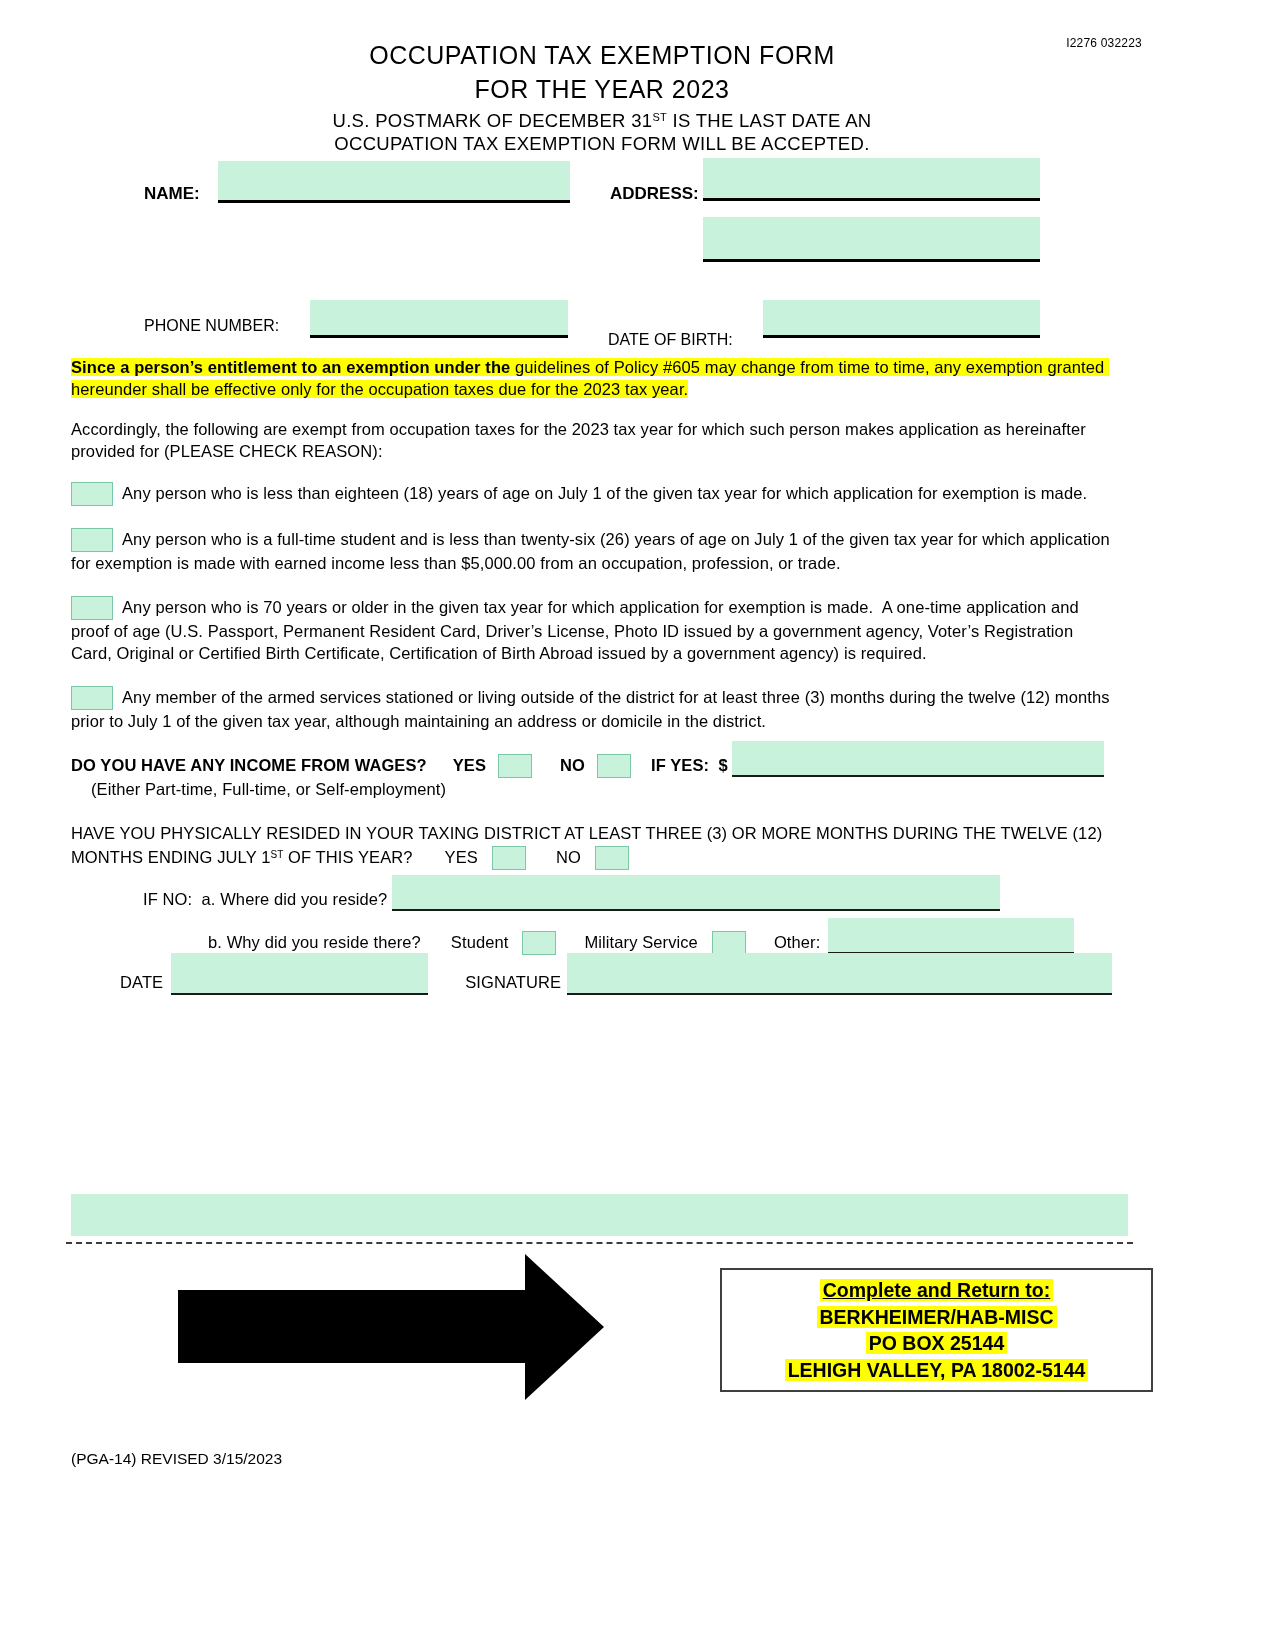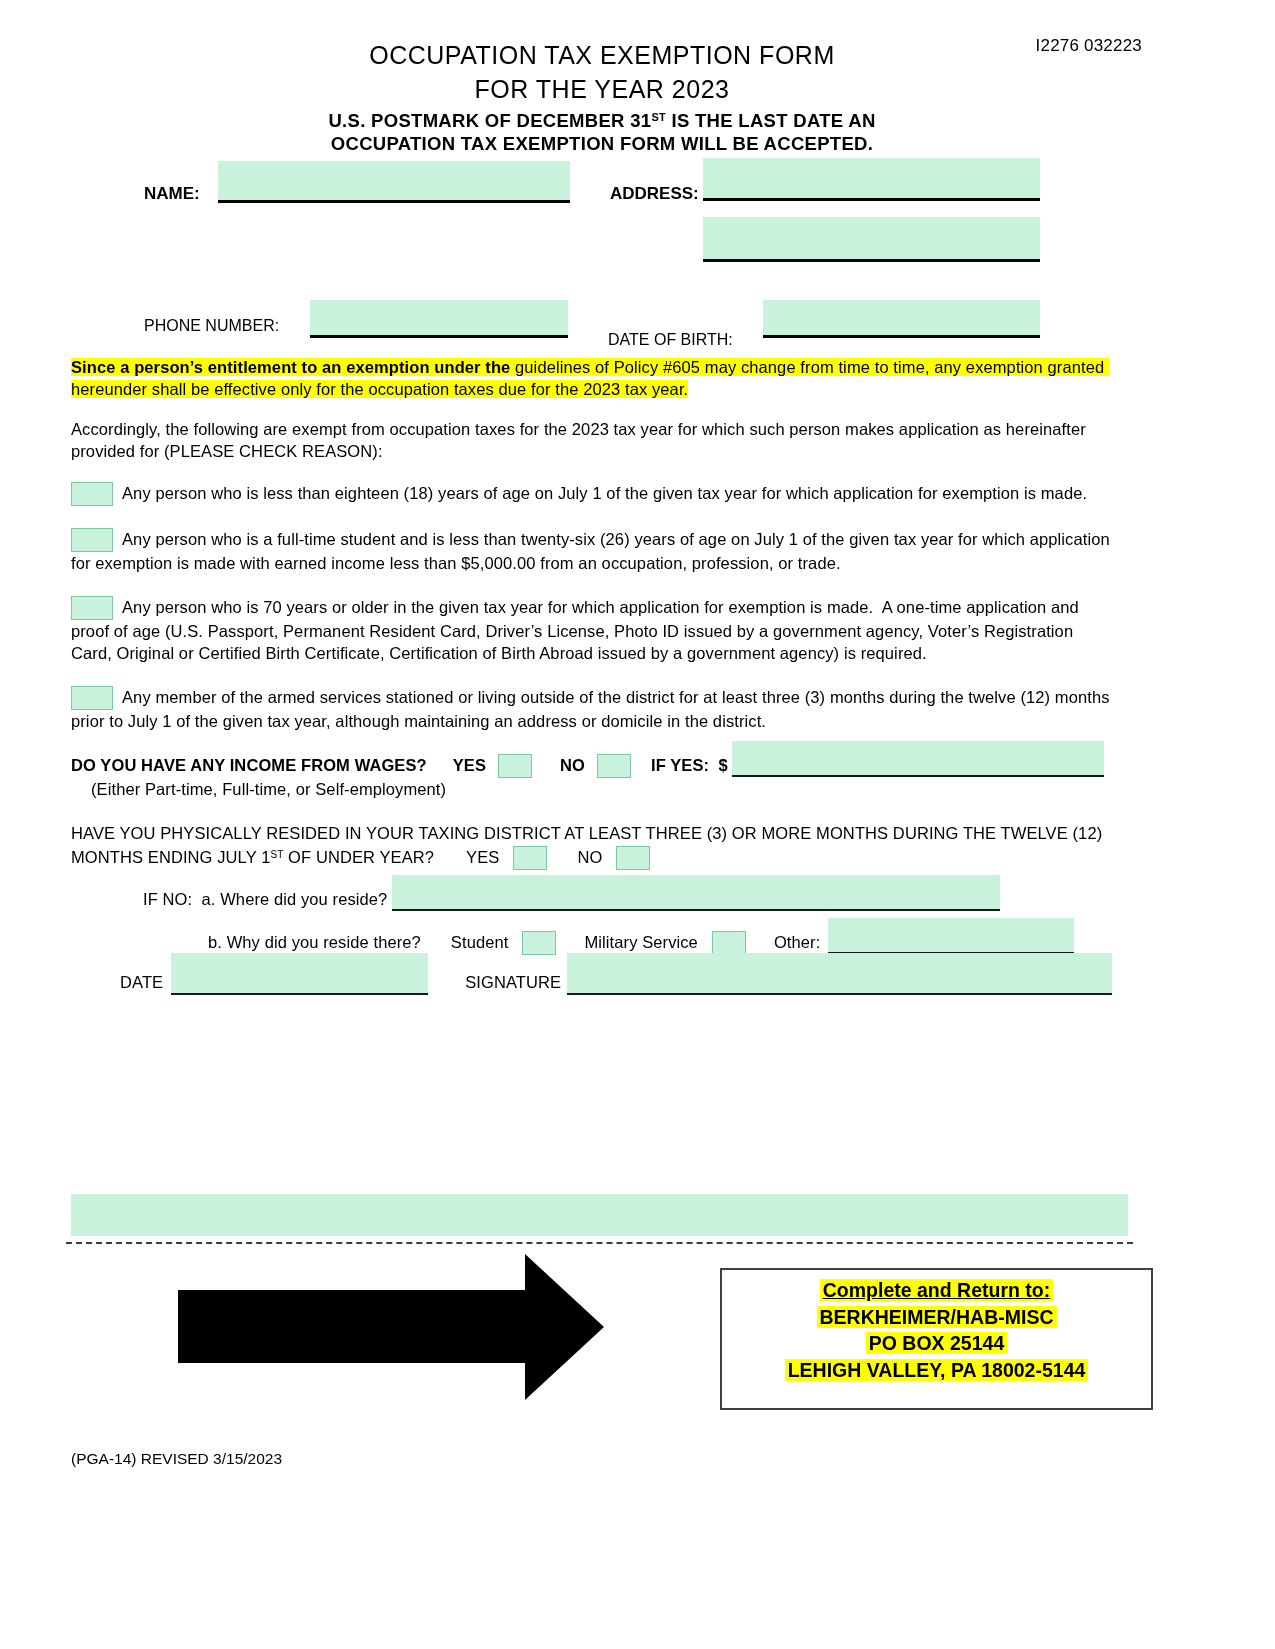--- a/index.html
+++ b/index.html
@@ -1,24 +1,24 @@
 <!DOCTYPE html>
 <html><head>
 <meta charset="utf-8">
 <style>
   * { box-sizing:border-box; margin:0; padding:0; }
   html,body { background:#ffffff; }
   .page {
     position:relative; width:1275px; height:1649px; background:#fff;
     font-family:"Liberation Sans","DejaVu Sans",sans-serif; color:#000; overflow:hidden;
   }
-  .corner { position:absolute; top:36px; right:133px; font-size:17px; letter-spacing:0.2px; }
+  .corner { position:absolute; top:36px; right:133px; font-size:12px; letter-spacing:0.2px; }
   .titleblock { position:absolute; top:38px; left:71px; width:1062px; text-align:center; }
   .t1 { font-size:25px; line-height:34px; letter-spacing:0.5px; }
-  .t2 { font-size:18.5px; line-height:23px; letter-spacing:0.3px;font-weight:bold; }
+  .t2 { font-size:18.5px; line-height:23px; letter-spacing:0.3px; }
   sup { font-size:11px; vertical-align:6px; }
   .main sup { font-size:10px; vertical-align:5px; }
 
   .lbl { position:absolute; font-size:16px; white-space:pre; }
   .lbl.b { font-weight:bold; font-size:17px; }
   .tfield { position:absolute; background:#c8f2dc; border-bottom:3px solid #000; }
 
   .main { position:absolute; left:71px; top:356px; width:1040px; font-size:16.5px; line-height:22px; letter-spacing:0.1px; }
   .main p { white-space:pre-wrap; }
   .main p.nowrap { white-space:pre; }
@@ -37,21 +37,21 @@
   .cb { display:inline-block; width:42px; height:24px; background:#c8f2dc;
         border:1px solid #7cc7a5; vertical-align:-7px; margin-top:-6px; margin-right:9px; }
   .cb.s { width:34px; margin-right:0; }
   .fld { display:inline-block; height:36px; margin-top:-26px; vertical-align:-6px;
          background:#c8f2dc; border-bottom:2px solid #1a1a1a; }
   .fld.big { height:42px; margin-top:-32px; vertical-align:-7px; }
 
   .greenbar { position:absolute; left:71px; top:1194px; width:1057px; height:42px; background:#c8f2dc; }
   .dashed { position:absolute; left:66px; top:1242px; width:1067px; height:0; border-top:2px dashed #3c3c3c; }
   .arrow { position:absolute; left:178px; top:1254px; }
-  .retbox { position:absolute; left:720px; top:1268px; width:433px; height:142px;
+  .retbox { position:absolute; left:720px; top:1268px; width:433px; height:124px;
             border:2px solid #3f3f3f; text-align:center; padding-top:7px;
             font-weight:bold; font-size:19.5px; line-height:26.5px; }
   .retbox mark { padding:0 3px; }
   .retbox .u { text-decoration:underline; }
   .footer { position:absolute; left:71px; top:1450px; font-size:15.5px; }
 </style>
 </head>
 <body>
 
 <div class="page">
@@ -89,21 +89,21 @@
 
     <p class="item"><span class="cb"></span><span>Any person who is 70 years or older in the given tax year for which application for exemption is made.  A one-time application and proof of age (U.S. Passport, Permanent Resident Card, Driver’s License, Photo ID issued by a government agency, Voter’s Registration Card, Original or Certified Birth Certificate, Certification of Birth Abroad issued by a government agency) is required.</span></p>
 
     <p class="item"><span class="cb"></span><span>Any member of the armed services stationed or living outside of the district for at least three (3) months during the twelve (12) months prior to July 1 of the given tax year, although maintaining an address or domicile in the district.</span></p>
 
 
     <p class="nowrap" style="margin-bottom:0;font-weight:bold;"><span>DO YOU HAVE ANY INCOME FROM WAGES?</span><span style="margin-left:26px;">YES</span><span class="cb s" style="margin-left:12px;"></span><span style="margin-left:28px;">NO</span><span class="cb s" style="margin-left:12px;"></span><span style="margin-left:20px;">IF YES:  $</span><span class="fld" style="width:372px; margin-left:4px;"></span></p>
 
     <p class="subnote">(Either Part-time, Full-time, or Self-employment)</p>
 
-    <p class="haveyou"><span>HAVE YOU PHYSICALLY RESIDED IN YOUR TAXING DISTRICT AT LEAST THREE (3) OR MORE MONTHS DURING THE TWELVE (12) MONTHS ENDING JULY 1</span><sup>ST</sup><span> OF UNDER YEAR?</span><span style="margin-left:32px;">YES</span><span class="cb s" style="margin-left:14px;"></span><span style="margin-left:30px;">NO</span><span class="cb s" style="margin-left:14px;"></span></p>
+    <p class="haveyou"><span>HAVE YOU PHYSICALLY RESIDED IN YOUR TAXING DISTRICT AT LEAST THREE (3) OR MORE MONTHS DURING THE TWELVE (12) MONTHS ENDING JULY 1</span><sup>ST</sup><span> OF THIS YEAR?</span><span style="margin-left:32px;">YES</span><span class="cb s" style="margin-left:14px;"></span><span style="margin-left:30px;">NO</span><span class="cb s" style="margin-left:14px;"></span></p>
 
     <p class="ifno nowrap"><span>IF NO:  a. Where did you reside? </span><span class="fld" style="width:608px;"></span></p>
 
     <p class="brow nowrap"><span>b. Why did you reside there?</span><span style="margin-left:30px;">Student</span><span class="cb s" style="margin-left:14px;"></span><span style="margin-left:28px;">Military Service</span><span class="cb s" style="margin-left:14px;"></span><span style="margin-left:28px;">Other:</span><span class="fld" style="width:246px; margin-left:8px;"></span></p>
 
 
     <p class="sigrow nowrap"><span>DATE</span><span class="fld big" style="width:257px; margin-left:8px;"></span><span style="margin-left:37px;">SIGNATURE</span><span class="fld big" style="width:545px; margin-left:6px;"></span></p>
 
   </div>
 

